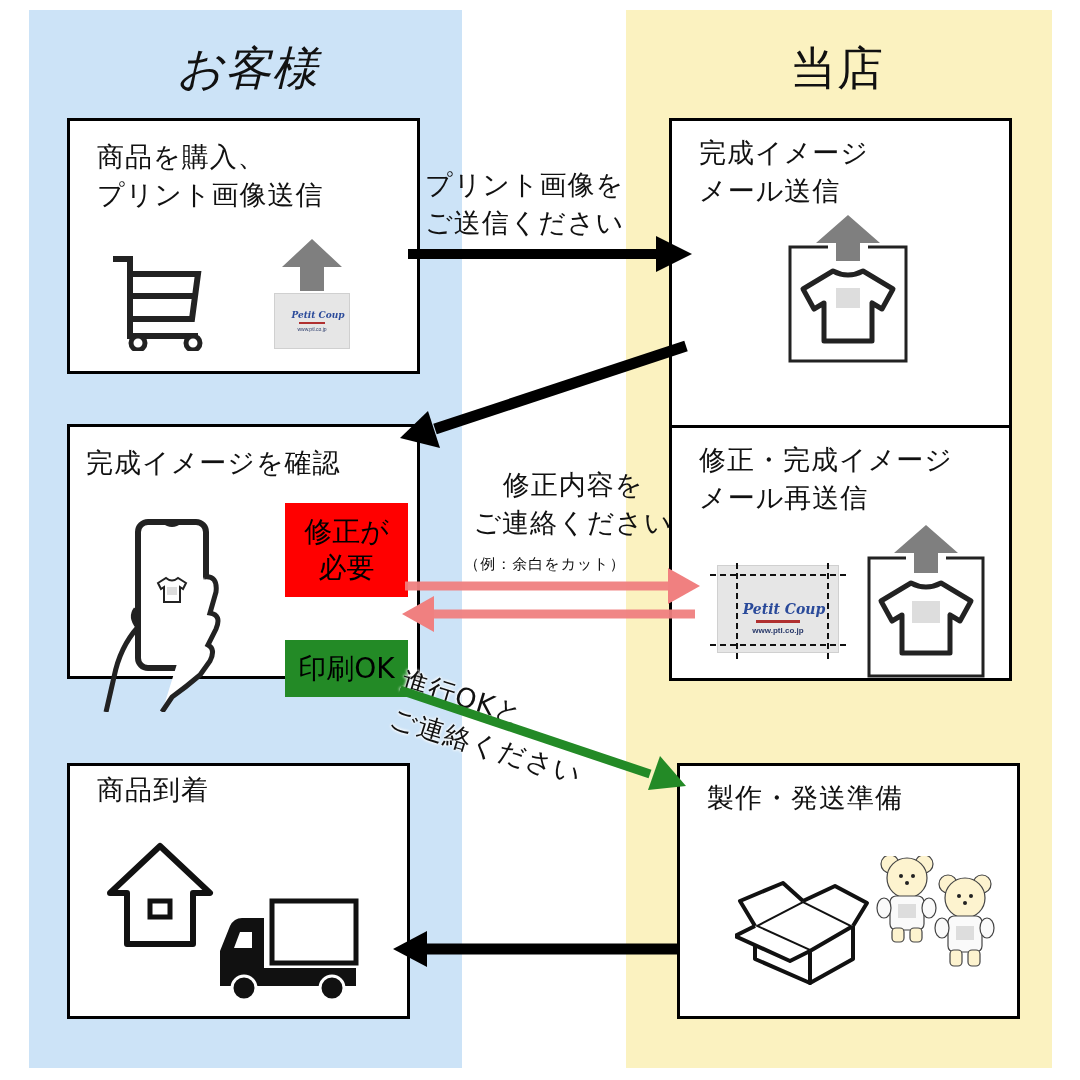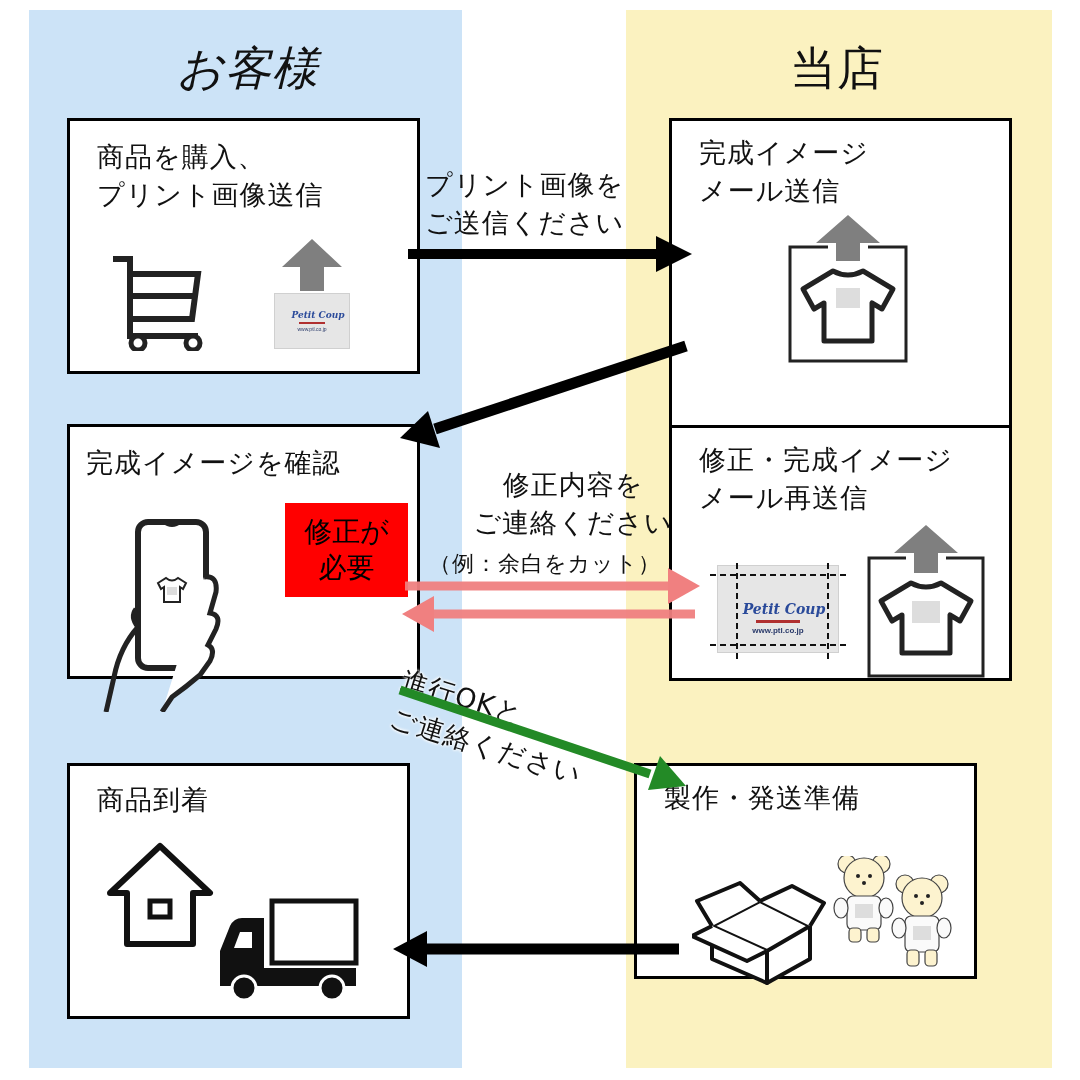--- a/index.html
+++ b/index.html
@@ -7,21 +7,21 @@
          font-family: "DejaVu Sans", "Liberation Sans", sans-serif; color: #111; }
   .lane { position: absolute; }
   .lane-customer { left: 29px; top: 10px; width: 433px; height: 1058px; background: #cce3f7; }
   .lane-shop { left: 626px; top: 10px; width: 426px; height: 1058px; background: #fbf2c0; }
   .lane-title { position: absolute; top: 38px; font-size: 46px; font-weight: normal; letter-spacing: 1px; }
   .t-customer { left: 177px; font-style: italic; }
   .t-shop { left: 790px; }
   .box { position: absolute; background: #fff; border: 3px solid #000000; box-sizing: border-box; }
   .box-title { position: absolute; font-size: 27px; line-height: 38px; white-space: pre-line; letter-spacing: 1px; }
   .label { position: absolute; font-size: 27px; line-height: 38px; text-align: center; letter-spacing: 1px; white-space: pre-line; }
-  .small { font-size: 22px; line-height: 28px; }
+  .small { font-size: 15px; line-height: 28px; }
   .tag { position: absolute; color: #000000; font-size: 28px; line-height: 36px; text-align: center; white-space: pre-line; display:flex; align-items:center; justify-content:center; }
   .tag-red { background: #ff0000; }
   .tag-green { background: #238a26; }
   svg.overlay { position: absolute; left: 0; top: 0; width: 1080px; height: 1080px; pointer-events: none; }
   .icon { position: absolute; }
   .rotated { position: absolute; left: 408px; top: 660px; transform: rotate(17deg); transform-origin: 0 0;
              font-size: 27px; line-height: 40px; white-space: pre-line; letter-spacing: 1px;
              text-shadow: 0 0 3px #fff, 0 0 3px #fff, 0 0 4px #fff; }
   .logo-card { position: absolute; background: #e6e6e6; border: 1px solid #d0d0d0; box-sizing: border-box;
                display:flex; flex-direction:column; align-items:center; justify-content:center; }
@@ -74,20 +74,21 @@
     <rect x="38" y="5" width="68" height="146" rx="10" fill="#fff" stroke="#222" stroke-width="6"></rect>
     <path d="M62 6 Q72 14 82 6" fill="#222"></path>
     <path d="M58 66 L66 61 Q72 66 78 61 L86 66 L83 72 L80 70 L80 85 L64 85 L64 70 L61 72 Z" fill="#fff" stroke="#222" stroke-width="2"></path>
     <rect x="67" y="70" width="10" height="8" fill="#ddd"></rect>
     <path d="M38 110 Q20 130 14 160 L6 195" fill="none" stroke="#222" stroke-width="5"></path>
     <path d="M104 60 Q118 58 116 75 L110 96 Q122 98 116 112 L108 128 Q116 132 110 144 L100 158 Q86 170 72 180 L62 195" fill="#fff" stroke="#222" stroke-width="5"></path>
     <path d="M38 110 Q30 100 36 92" fill="none" stroke="#222" stroke-width="5"></path>
   </svg>
   <div class="tag tag-red" style="left:215px;top:76px;width:123px;height:94px;">修正が
 必要</div>
+  <div class="tag tag-green" style="left:215px;top:213px;width:123px;height:57px;">印刷OK</div>
 </div>
 
 <div class="box" style="left:669px;top:425px;width:343px;height:256px;">
   <div class="box-title" style="left:27px;top:13px;">修正・完成イメージ
 メール再送信</div>
   <div class="logo-card" style="left:45px;top:137px;width:122px;height:88px;">
     <span class="brand" style="font-size:14px;margin-top:18px;">Petit Coup</span>
     <span class="bar" style="width:44px;height:3px;margin:3px 0;"></span>
     <span class="url" style="font-size:8px;font-weight:bold;">www.ptl.co.jp</span>
   </div>
@@ -101,35 +102,35 @@
   </svg>
   <svg class="icon" style="left:194px;top:95px;" width="120" height="155" viewBox="0 0 120 155">
     <path d="M40 35 H3 V153 H117 V35 H80" fill="none" stroke="#222" stroke-width="3"></path>
     <polygon points="60,2 92,30 72,30 72,50 48,50 48,30 28,30" fill="#7f7f7f"></polygon>
     <path d="M45 60 Q60 68 75 60 L105 78 L94 98 L84 92 L84 130 L36 130 L36 92 L26 98 L15 78 Z" fill="#fff" stroke="#222" stroke-width="5" stroke-linejoin="round"></path>
     <rect x="46" y="78" width="28" height="22" fill="#ddd"></rect>
   </svg>
 </div>
 
 <div class="box" style="left:67px;top:763px;width:343px;height:256px;">
-  <div class="box-title" style="left:27px;top:15px;">商品到着</div>
+  <div class="box-title" style="left:27px;top:5px;">商品到着</div>
   <svg class="icon" style="left:35px;top:75px;" width="110" height="110" viewBox="0 0 110 110">
     <path d="M55 5 L105 52 L88 52 L88 103 L22 103 L22 52 L5 52 Z" fill="#fff" stroke="#111" stroke-width="6" stroke-linejoin="round"></path>
     <rect x="45" y="60" width="20" height="16" fill="#fff" stroke="#111" stroke-width="5"></rect>
   </svg>
   <svg class="icon" style="left:150px;top:130px;" width="140" height="106" viewBox="0 0 140 106">
     <rect x="52" y="5" width="84" height="62" fill="#fff" stroke="#111" stroke-width="5"></rect>
     <path d="M0 55 L10 30 Q14 22 22 22 L44 22 L44 72 L136 72 L136 90 L0 90 Z" fill="#111"></path>
     <path d="M14 52 L20 36 L32 36 L32 52 Z" fill="#fff"></path>
     <circle cx="24" cy="92" r="12" fill="#111" stroke="#fff" stroke-width="3"></circle>
     <circle cx="112" cy="92" r="12" fill="#111" stroke="#fff" stroke-width="3"></circle>
   </svg>
 </div>
 
-<div class="box" style="left:634px;top:763px;width:343px;height:216px;">
+<div class="box" style="left:677px;top:763px;width:343px;height:256px;">
   <div class="box-title" style="left:27px;top:13px;">製作・発送準備</div>
   <svg class="icon" style="left:55px;top:115px;" width="140" height="105" viewBox="0 0 140 105">
     <g fill="#fff" stroke="#111" stroke-width="4" stroke-linejoin="round">
       <path d="M20 45 L75 70 L75 102 L20 78 Z"></path>
       <path d="M75 70 L118 45 L118 78 L75 102 Z"></path>
       <path d="M20 45 L68 20 L118 45"></path>
       <path d="M20 45 L5 20 L48 2 L68 20"></path>
       <path d="M68 20 L100 5 L132 22 L118 45"></path>
       <path d="M20 45 L0 55 L55 80 L75 70"></path>
     </g>

